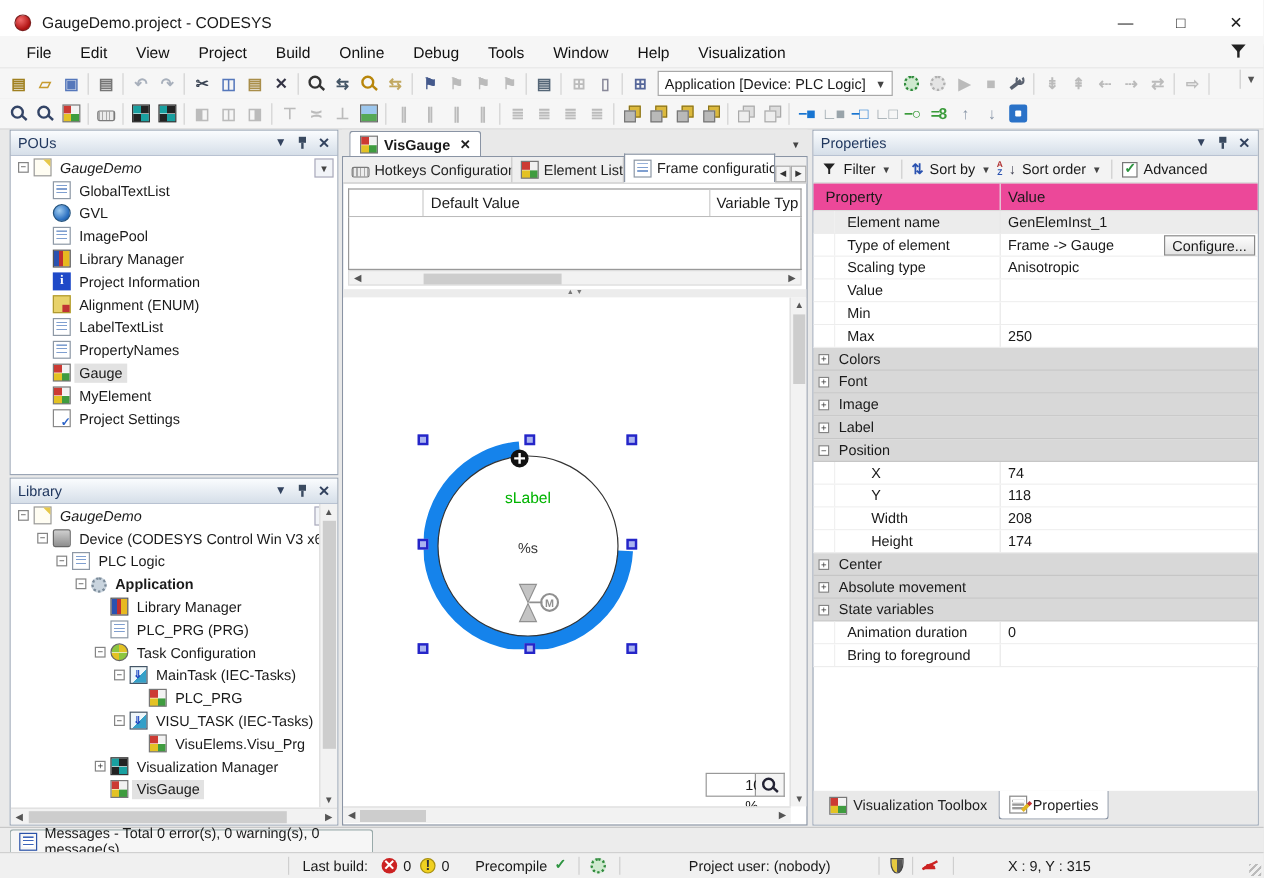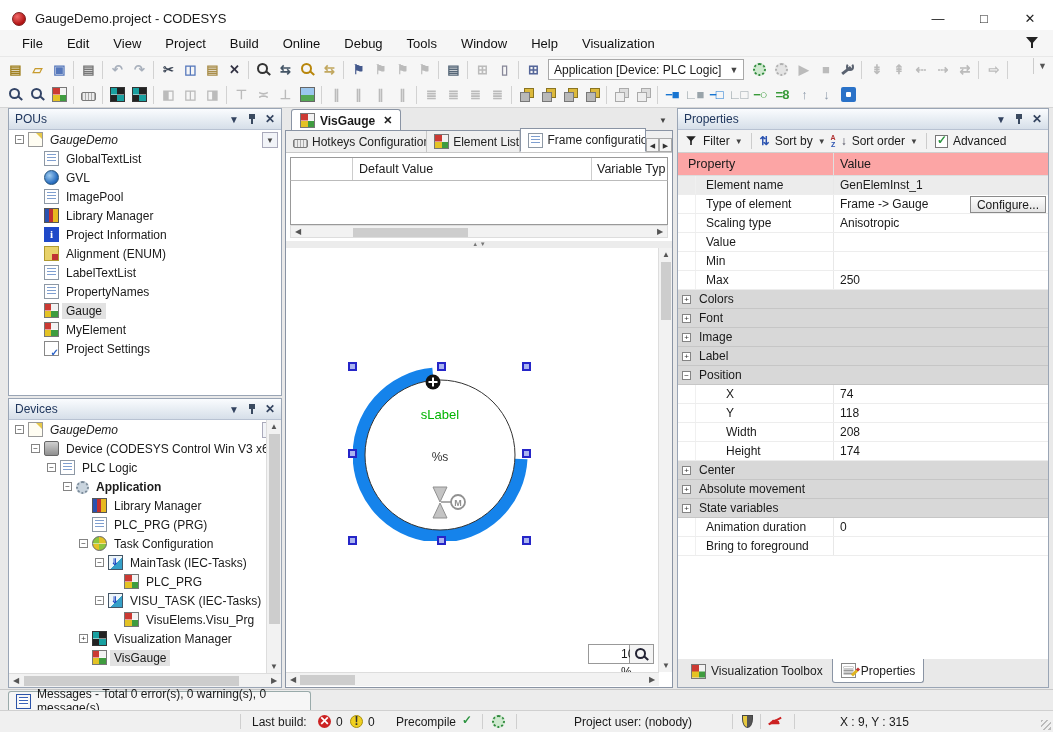--- a/index.html
+++ b/index.html
@@ -166,21 +166,21 @@
   .hdl { position:absolute; width:9px; height:9px; background:#aab4f0; border:2px solid #2525c8; }
   
   #prop-toolbar { height:23px; background:#f3f3f3; border-bottom:1px solid #d0d0d0;
     display:flex; align-items:center; padding:0 6px; gap:5px; font-size:12px; }
   .ptb-sep { width:1px; height:16px; background:#ccc; margin:0 3px; }
   .dd-car { font-size:8px; color:#444; }
   .cb { width:13px; height:13px; border:1px solid #777; background:#fff; position:relative; }
   .cb::after { content:'\2713'; position:absolute; left:1px; top:-3px; color:#2d9440; font-weight:bold; font-size:12px; }
   .azicon { font-size:7px; font-weight:bold; color:#b03030; line-height:7px; text-align:center; }
   .azicon .z { color:#2a52b0; }
-  #prop-header { height:23px; display:flex; align-items:center; border-bottom:1px solid #ddd; background:#fca5a5; }
+  #prop-header { height:23px; display:flex; align-items:center; border-bottom:1px solid #ddd; background:#ec4899; }
   #prop-header .h0 { width:155px; padding-left:10px; font-size:12.5px; }
   #prop-header .h1 { flex:1; padding-left:6px; font-size:12.5px; border-left:1px solid #e0e0e0; height:100%; display:flex; align-items:center; }
   .prow { height:19px; display:flex; align-items:center; border-bottom:1px solid #ededed; background:#fff; position:relative; }
   .prow.sel { background:#ececec; }
   .prow .gut { width:18px; height:100%; border-right:1px solid #f0f0f0; flex:none; }
   .prow .pn { width:137px; padding-left:10px; overflow:hidden; white-space:nowrap; flex:none; }
   .prow .pn.ind2 { padding-left:30px; }
   .prow .pv { flex:1; padding-left:6px; border-left:1px solid #e8e8e8; height:100%;
     display:flex; align-items:center; overflow:hidden; }
   .prow.pgroup { background:#d8d8d8; border-bottom:1px solid #c6c6c6; }
@@ -549,21 +549,21 @@
       <div class="trow" style="padding-left: 22px;">
         <span style="width: 13px; flex: 0 0 auto;"></span>
         <span class="tico ic-settings"></span>
         <span class="lbl">Project Settings</span>
       </div>
     </div>
 </div>
 
 <div class="panel" style="left:8px; top:398px; width:274px; height:290px;">
   <div class="phead">
-    <span>Devices</span>
+    <span>Library</span>
     <span class="sp">
       <span>▼</span>
       <span class="pin"></span>
       <span style="font-size:12px;font-weight:bold">✕</span>
     </span>
   </div>
   <div class="pbody" style="height:253px" id="devices-tree">
     <div class="tree-drop">▼</div>
     <div class="sb" style="right:0;top:0;width:15px;height:253px;border-left:1px solid #ddd">
       <div class="ar" style="top:0">▲</div>

